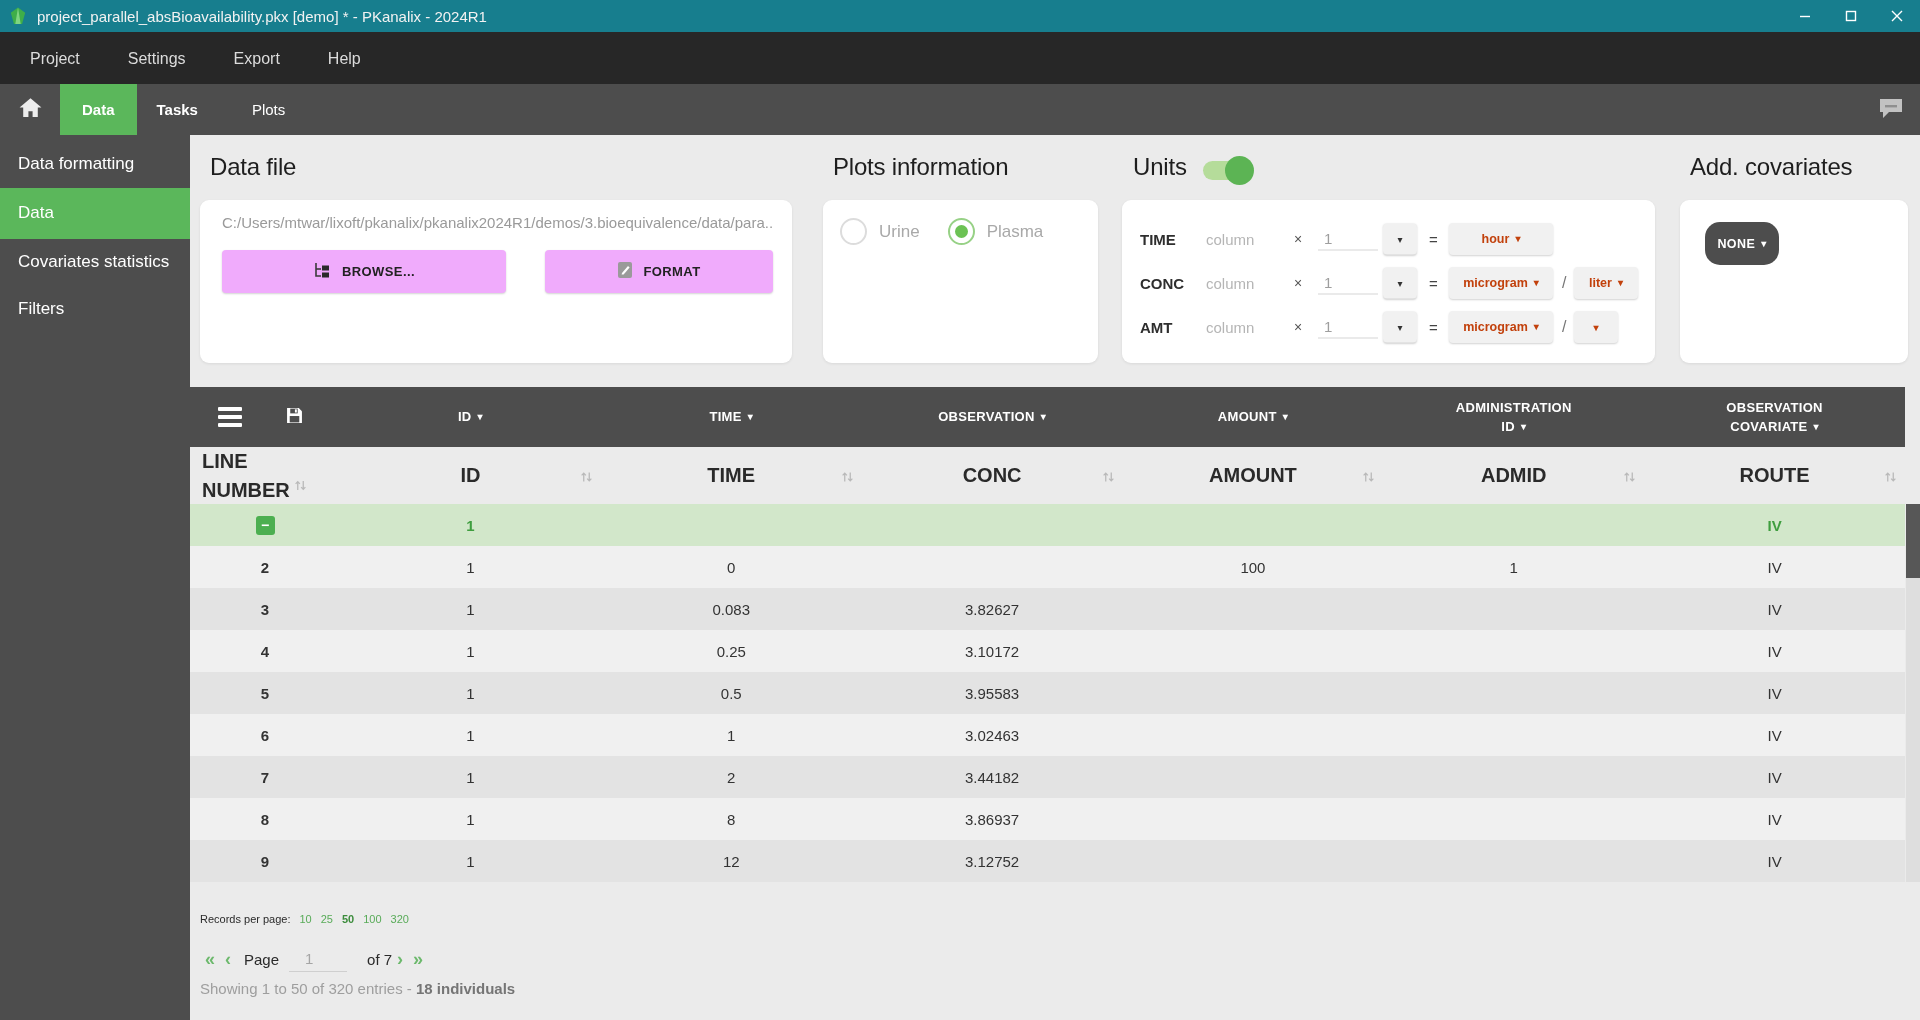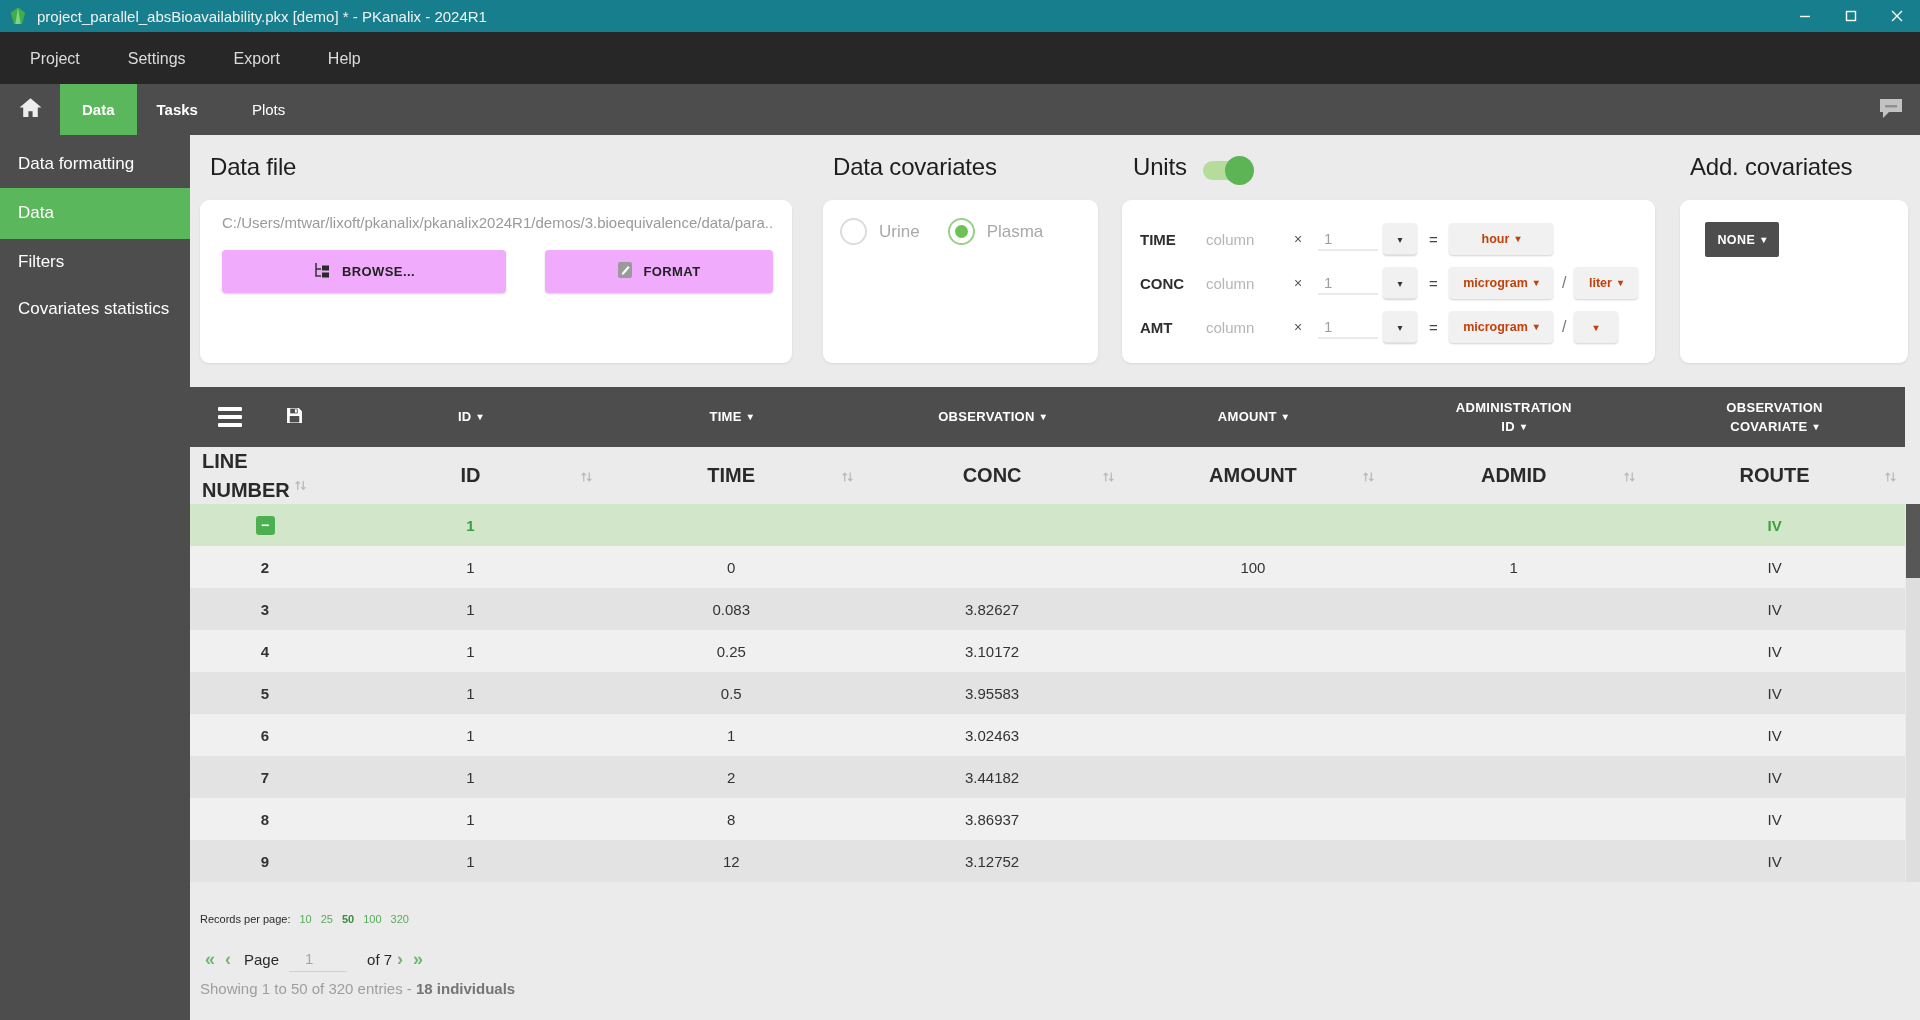--- a/index.html
+++ b/index.html
@@ -64,21 +64,21 @@
   .dd-btn { left:261px; width:34px; height:31px; background:#f1f1f1; border:none; border-radius:4px; box-shadow:0 1px 2px rgba(0,0,0,0.18); color:#333; font-size:9px; }
   .u-eq { left:307px; font-size:15px; color:#444; }
   .unit-btn { height:32px; background:#f1f1f1; border:none; border-radius:4px; box-shadow:0 1px 2px rgba(0,0,0,0.18); font-weight:700; font-size:12.5px; color:#c2410c; font-family:"Liberation Sans",sans-serif; }
   .u-num { left:327px; width:104px; }
   .u-slash { left:440px; font-size:16px; color:#777; }
   .u-den { left:452px; width:64px; }
   .u-den.empty { width:44px; }
   .caret::after { content:"▾"; font-size:10px; margin-left:6px; position:relative; top:-1px; }
   .caret-only::after { content:"▾"; font-size:10px; }
 
-  .none-btn { position:absolute; left:25px; top:22px; width:74px; height:35px; background:#4d4d4d; border:none; border-radius:2px; color:#fff; font-weight:700; font-size:12.5px; letter-spacing:0.4px; font-family:"Liberation Sans",sans-serif; }
+  .none-btn { position:absolute; left:25px; top:22px; width:74px; height:43px; background:#4d4d4d; border:none; border-radius:15px; color:#fff; font-weight:700; font-size:12.5px; letter-spacing:0.4px; font-family:"Liberation Sans",sans-serif; }
 
   
   .tbl { position:absolute; left:0; top:252px; width:1715px; }
   .grid7 { display:grid; grid-template-columns:150px repeat(6, 1fr); }
   .tbl-toolbar { height:60px; background:#4d4d4d; align-items:center; color:#fff; }
   .tb-cell { text-align:center; font-size:13px; font-weight:700; letter-spacing:0.3px; line-height:1.5; }
   .tb-icons { display:flex; align-items:center; gap:44px; padding-left:28px; }
   .hamburger { width:24px; display:flex; flex-direction:column; gap:4px; }
   .hamburger span { height:4px; background:#fff; border-radius:1px; }
   .tbl-head { height:57px; background:#ebebeb; align-items:center; font-weight:700; font-size:20px; color:#2a2a2a; }
@@ -163,28 +163,28 @@
       <svg width="26" height="22" viewBox="0 0 26 22">
           <path d="M2 2 h22 v13 h-13 l-6 6 v-6 h-3 z" fill="#c2c2c2"></path>
           <rect x="7" y="8" width="12" height="2.4" fill="#8f8f8f"></rect>
         </svg>
     </div>
   </div>
 
   <div class="sidebar">
     <div class="side-item">Data formatting</div>
     <div class="side-item active">Data</div>
+    <div class="side-item">Covariates statistics</div>
     <div class="side-item">Filters</div>
-    <div class="side-item">Covariates statistics</div>
   </div>
 
   <div class="content">
 
     <div class="sect-title" style="left:20px;">Data file</div>
-    <div class="sect-title" style="left:643px;">Data covariates</div>
+    <div class="sect-title" style="left:643px;">Plots information</div>
     <div class="units-title-row">
       <span class="sect-title" style="position:static;">Units</span>
       <span class="toggle">
           <span class="knob"></span>
         </span>
     </div>
     <div class="sect-title" style="left:1500px;">Add. covariates</div>
 
     <div class="card" id="card-datafile">
       <div class="file-path">C:/Users/mtwar/lixoft/pkanalix/pkanalix2024R1/demos/3.bioequivalence/data/para...</div>

